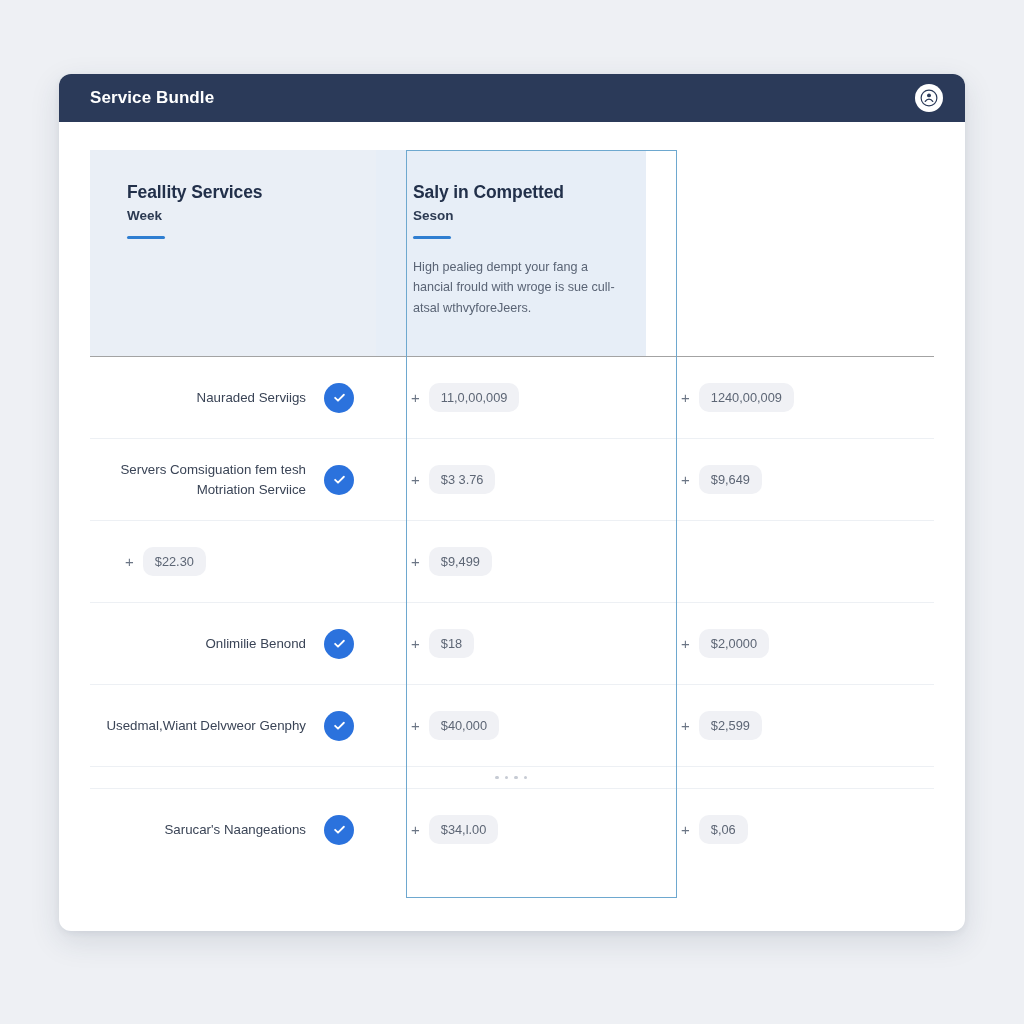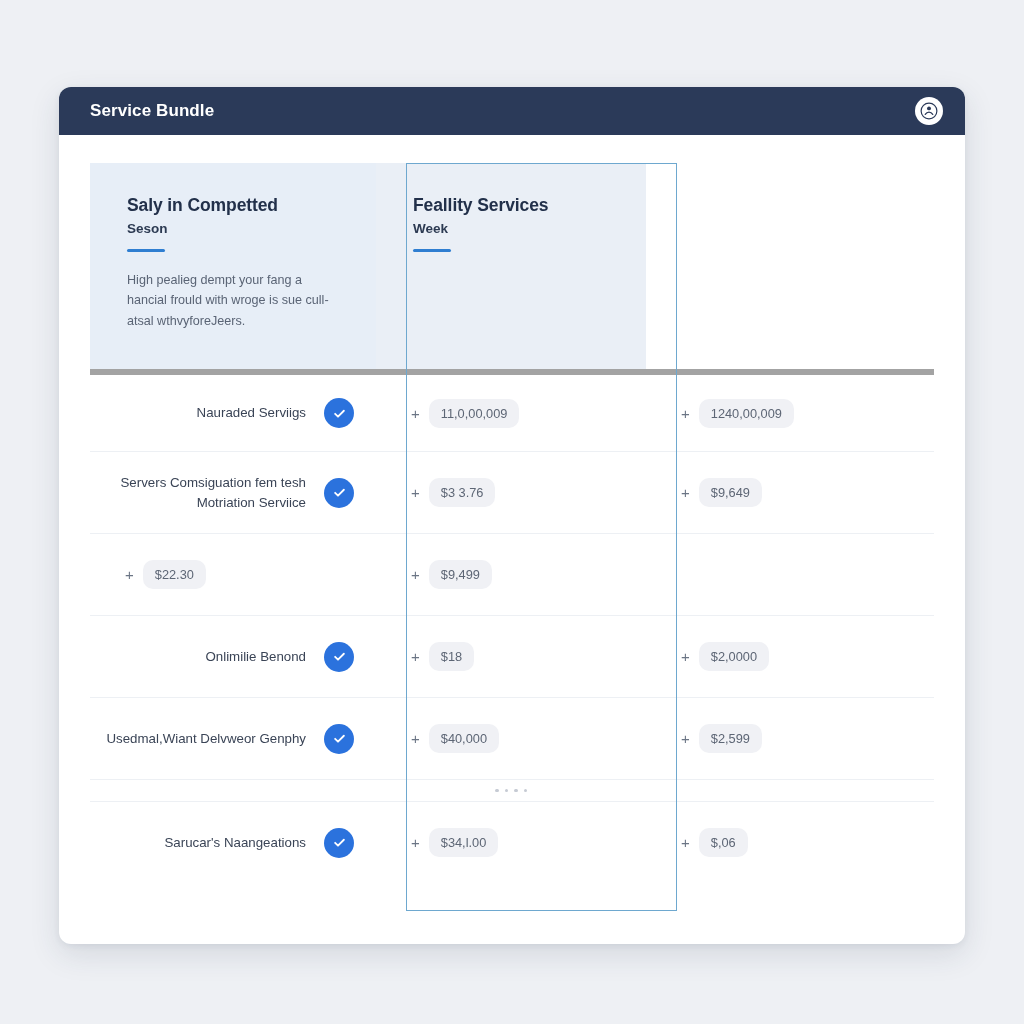--- a/index.html
+++ b/index.html
@@ -7,21 +7,21 @@
     width: 1024px;
     height: 1024px;
     background: #eef0f4;
     font-family: "Liberation Sans", sans-serif;
     overflow: hidden;
   }
 
   #app {
     position: absolute;
     left: 59px;
-    top: 87px;
+    top: 74px;
     width: 906px;
     height: 857px;
     background: #ffffff;
     border-radius: 12px;
     box-shadow: 0 10px 30px rgba(40,55,80,0.13), 0 2px 6px rgba(40,55,80,0.07);
     overflow: hidden;
   }
 
   
   .titlebar {
@@ -111,21 +111,21 @@
 
   
   .rows { position: relative; }
   .row {
     display: grid;
     grid-template-columns: 286px 270px 286px;
     border-top: 1px solid #edf0f4;
     min-height: 82px;
     align-items: center;
   }
-  .row.first { border-top: 6px solid #a3a3a3; }
+  .row.first { border-top: 1px solid #a3a3a3; }
 
   .cell-label {
     display: flex;
     align-items: center;
     justify-content: flex-end;
     padding-right: 22px;
     gap: 18px;
     height: 100%;
   }
   .label-text {
@@ -205,32 +205,32 @@
       </svg>
     </div>
   </div>
 
   <div class="board">
 
     <div class="highlight-frame"></div>
 
     <div class="grid">
 
+      <div class="hdr plain">
+        <div class="hdr-title">Feallity Services</div>
+        <div class="hdr-sub">Week</div>
+        <div class="hdr-rule"></div>
+        <div class="hdr-body"></div>
+      </div>
+
       <div class="hdr feature">
         <div class="hdr-title">Saly in Competted</div>
         <div class="hdr-sub">Seson</div>
         <div class="hdr-rule"></div>
         <div class="hdr-body">High pealieg dempt your fang a hancial frould with wroge is sue cull-atsal wthvyforeJeers.</div>
-      </div>
-
-      <div class="hdr plain">
-        <div class="hdr-title">Feallity Services</div>
-        <div class="hdr-sub">Week</div>
-        <div class="hdr-rule"></div>
-        <div class="hdr-body"></div>
       </div>
 
 
     </div>
 
     <div class="rows">
 
       <div class="row first">
         <div class="cell-label">
           <span class="label-text">Nauraded Serviigs</span>

